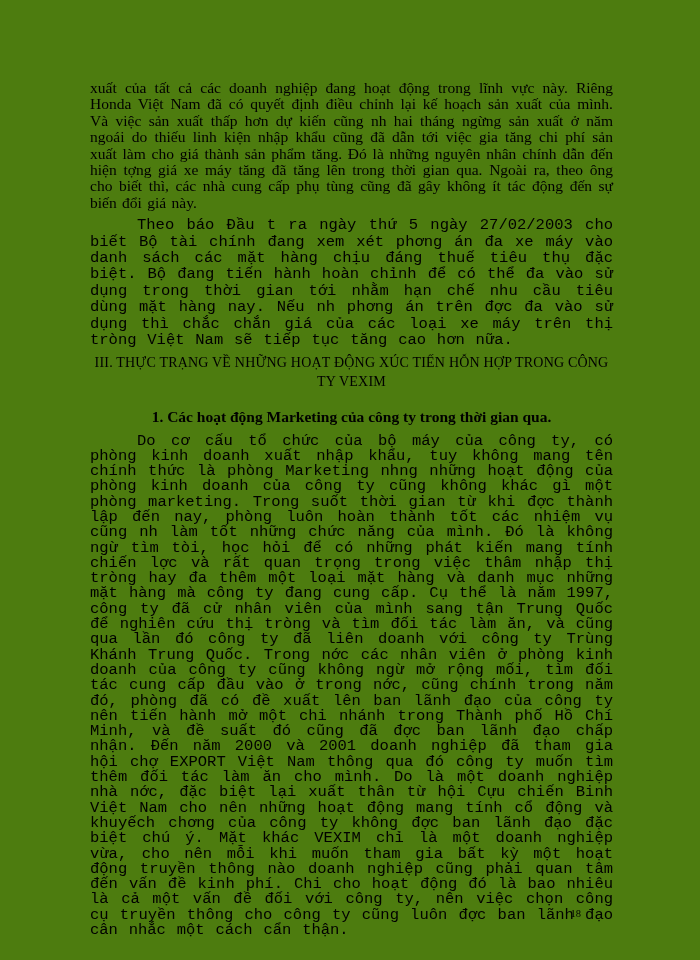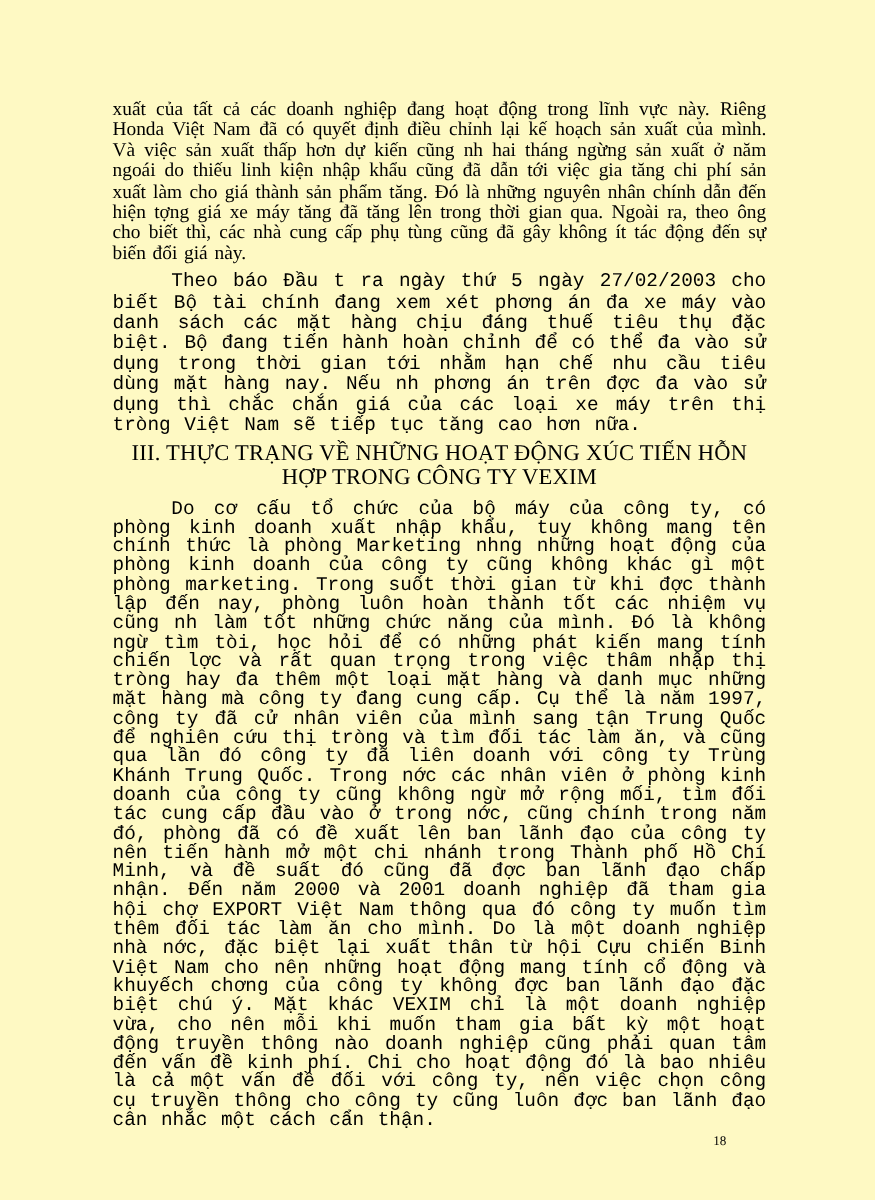--- a/index.html
+++ b/index.html
@@ -4,21 +4,21 @@
 <style>
   html, body {
     margin: 0;
     padding: 0;
     background: #ffffff;
   }
   .page {
     position: relative;
     width: 700px;
     height: 960px;
-    background: #fef9c3;
+    background: #4d7c0f;
     font-family: "Liberation Serif", "DejaVu Serif", serif;
     color: #000000;
     overflow: hidden;
   }
   .content {
     position: absolute;
     left: 90px;
     top: 80px;
     width: 523px;
   }
@@ -26,21 +26,21 @@
     margin: 0;
     font-size: 15.5px;
     line-height: 16.4px;
     text-align: justify;
     word-spacing: 1.5px;
   }
   .indent { text-indent: 47px; font-family: Liberation Mono, monospace; }
   .gap-sm { margin-top: 6px; }
   .section-heading {
     margin: 4px 0 0 0;
-    font-size: 18px;
+    font-size: 14px;
     line-height: 19px;
     text-align: center;
     font-weight: normal;
     letter-spacing: 0.2px;
   }
   .sub-heading-centered {
     margin: 17px 0 0 0;
     font-size: 15.5px;
     line-height: 17px;
     text-align: center;
@@ -76,20 +76,21 @@
 <div class="page">
   <div class="content">
 
     <p class="para">xuất của tất cả các doanh nghiệp đang hoạt động trong lĩnh vực này. Riêng Honda Việt Nam đã có quyết định điều chỉnh lại kế hoạch sản xuất của mình. Và việc sản xuất thấp hơn dự kiến cũng nh hai tháng ngừng sản xuất ở năm ngoái do thiếu linh kiện nhập khẩu cũng đã dẫn tới việc gia tăng chi phí sản xuất làm cho giá thành sản phẩm tăng. Đó là những nguyên nhân chính dẫn đến hiện tợng giá xe máy tăng đã tăng lên trong thời gian qua. Ngoài ra, theo ông cho biết thì, các nhà cung cấp phụ tùng cũng đã gây không ít tác động đến sự biến đổi giá này.</p>
 
     <p class="para indent gap-sm">Theo báo Đầu t ra ngày thứ 5 ngày 27/02/2003 cho biết Bộ tài chính đang xem xét phơng án đa xe máy vào danh sách các mặt hàng chịu đáng thuế tiêu thụ đặc biệt. Bộ đang tiến hành hoàn chỉnh để có thể đa vào sử dụng trong thời gian tới nhằm hạn chế nhu cầu tiêu dùng mặt hàng nay. Nếu nh phơng án trên đợc đa vào sử dụng thì chắc chắn giá của các loại xe máy trên thị tròng Việt Nam sẽ tiếp tục tăng cao hơn nữa.</p>
 
 
     <h2 class="section-heading">III. THỰC TRẠNG VỀ NHỮNG HOẠT ĐỘNG XÚC TIẾN HỖN HỢP TRONG CÔNG TY VEXIM</h2>
 
+    <h3 class="sub-heading-centered">1. Các hoạt động Marketing của công ty trong thời gian qua.</h3>
 
     <p class="para indent body-long">Do cơ cấu tổ chức của bộ máy của công ty, có phòng kinh doanh xuất nhập khẩu, tuy không mang tên chính thức là phòng Marketing nhng những hoạt động của phòng kinh doanh của công ty cũng không khác gì một phòng marketing. Trong suốt thời gian từ khi đợc thành lập đến nay, phòng luôn hoàn thành tốt các nhiệm vụ cũng nh làm tốt những chức năng của mình. Đó là không ngừ tìm tòi, học hỏi để có những phát kiến mang tính chiến lợc và rất quan trọng trong việc thâm nhập thị tròng hay đa thêm một loại mặt hàng và danh mục những mặt hàng mà công ty đang cung cấp. Cụ thể là năm 1997, công ty đã cử nhân viên của mình sang tận Trung Quốc để nghiên cứu thị tròng và tìm đối tác làm ăn, và cũng qua lần đó công ty đã liên doanh với công ty Trùng Khánh Trung Quốc. Trong nớc các nhân viên ở phòng kinh doanh của công ty cũng không ngừ mở rộng mối, tìm đối tác cung cấp đầu vào ở trong nớc, cũng chính trong năm đó, phòng đã có đề xuất lên ban lãnh đạo của công ty nên tiến hành mở một chi nhánh trong Thành phố Hồ Chí Minh, và đề suất đó cũng đã đợc ban lãnh đạo chấp nhận. Đến năm 2000 và 2001 doanh nghiệp đã tham gia hội chợ EXPORT Việt Nam thông qua đó công ty muốn tìm thêm đối tác làm ăn cho mình. Do là một doanh nghiệp nhà nớc, đặc biệt lại xuất thân từ hội Cựu chiến Binh Việt Nam cho nên những hoạt động mang tính cổ động và khuyếch chơng của công ty không đợc ban lãnh đạo đặc biệt chú ý. Mặt khác VEXIM chỉ là một doanh nghiệp vừa, cho nên mỗi khi muốn tham gia bất kỳ một hoạt động truyền thông nào doanh nghiệp cũng phải quan tâm đến vấn đề kinh phí. Chi cho hoạt động đó là bao nhiêu là cả một vấn đề đối với công ty, nên việc chọn công cụ truyền thông cho công ty cũng luôn đợc ban lãnh đạo cân nhắc một cách cẩn thận.</p>
 
 
   </div>
 
   <div class="page-number">18</div>
 </div>
 
 </body></html>

